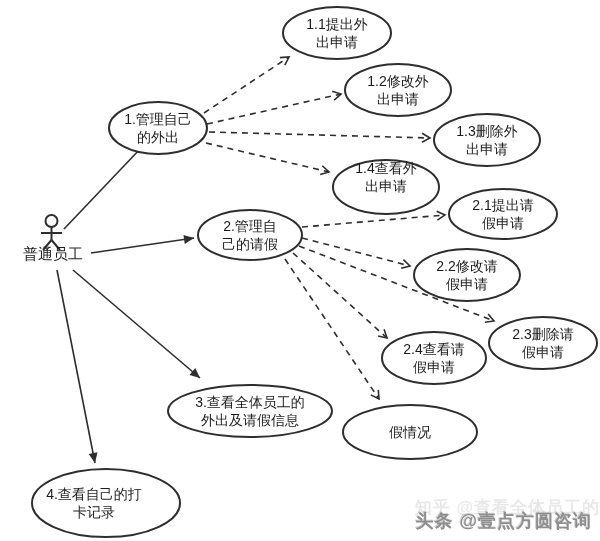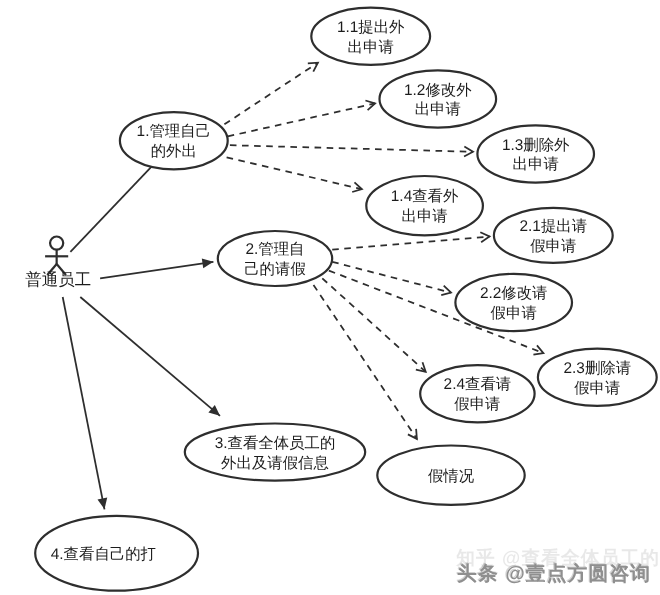--- a/index.html
+++ b/index.html
@@ -103,21 +103,21 @@
     <span>出申请</span>
   </div>
   <div class="lbl" style="left:398px;top:90px">
     <span>1.2修改外</span>
     <span>出申请</span>
   </div>
   <div class="lbl" style="left:487px;top:140px">
     <span>1.3删除外</span>
     <span>出申请</span>
   </div>
-  <div class="lbl" style="left:386px;top:187px">
+  <div class="lbl" style="left:386px;top:177px">
     <span>1.4查看外</span>
     <span>出申请</span>
   </div>
   <div class="lbl" style="left:250px;top:235px">
     <span>2.管理自</span>
     <span>己的请假</span>
   </div>
   <div class="lbl" style="left:503px;top:214px">
     <span>2.1提出请</span>
     <span>假申请</span>
@@ -136,18 +136,19 @@
   </div>
   <div class="lbl" style="left:410px;top:432px">
     <span>假情况</span>
   </div>
   <div class="lbl" style="left:250px;top:411px">
     <span>3.查看全体员工的</span>
     <span>外出及请假信息</span>
   </div>
   <div class="lbl" style="left:94px;top:503px">
     <span>4.查看自己的打</span>
+    <span>卡记录</span>
   </div>
 
   <div class="watermark-faint">知乎 @查看全体员工的</div>
   <div class="watermark">头条 @壹点方圆咨询</div>
 
 </div>
 
 </body></html>

